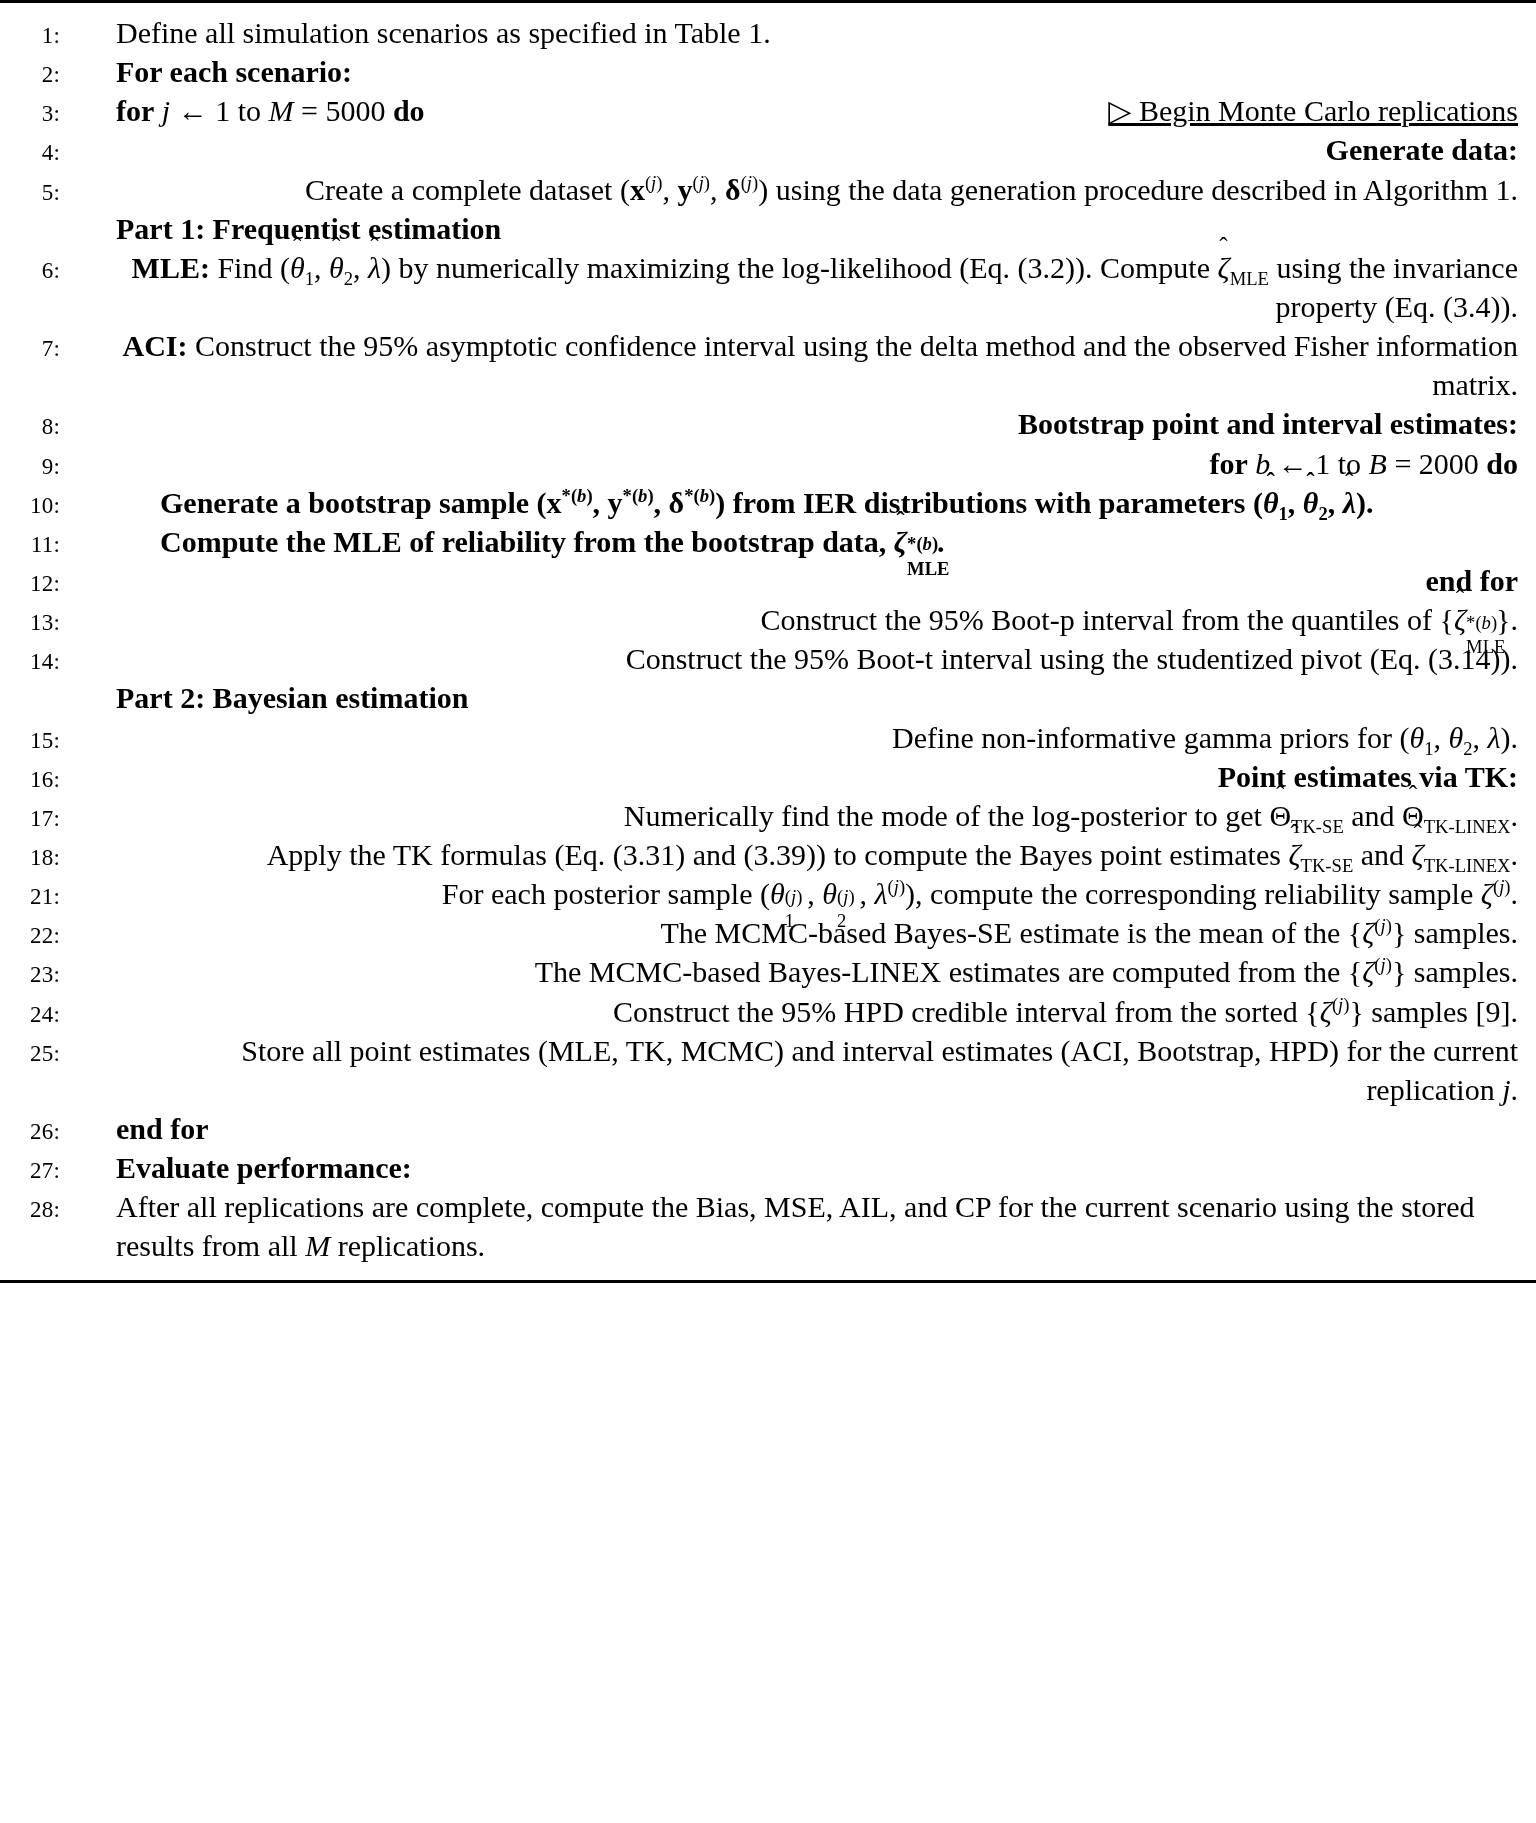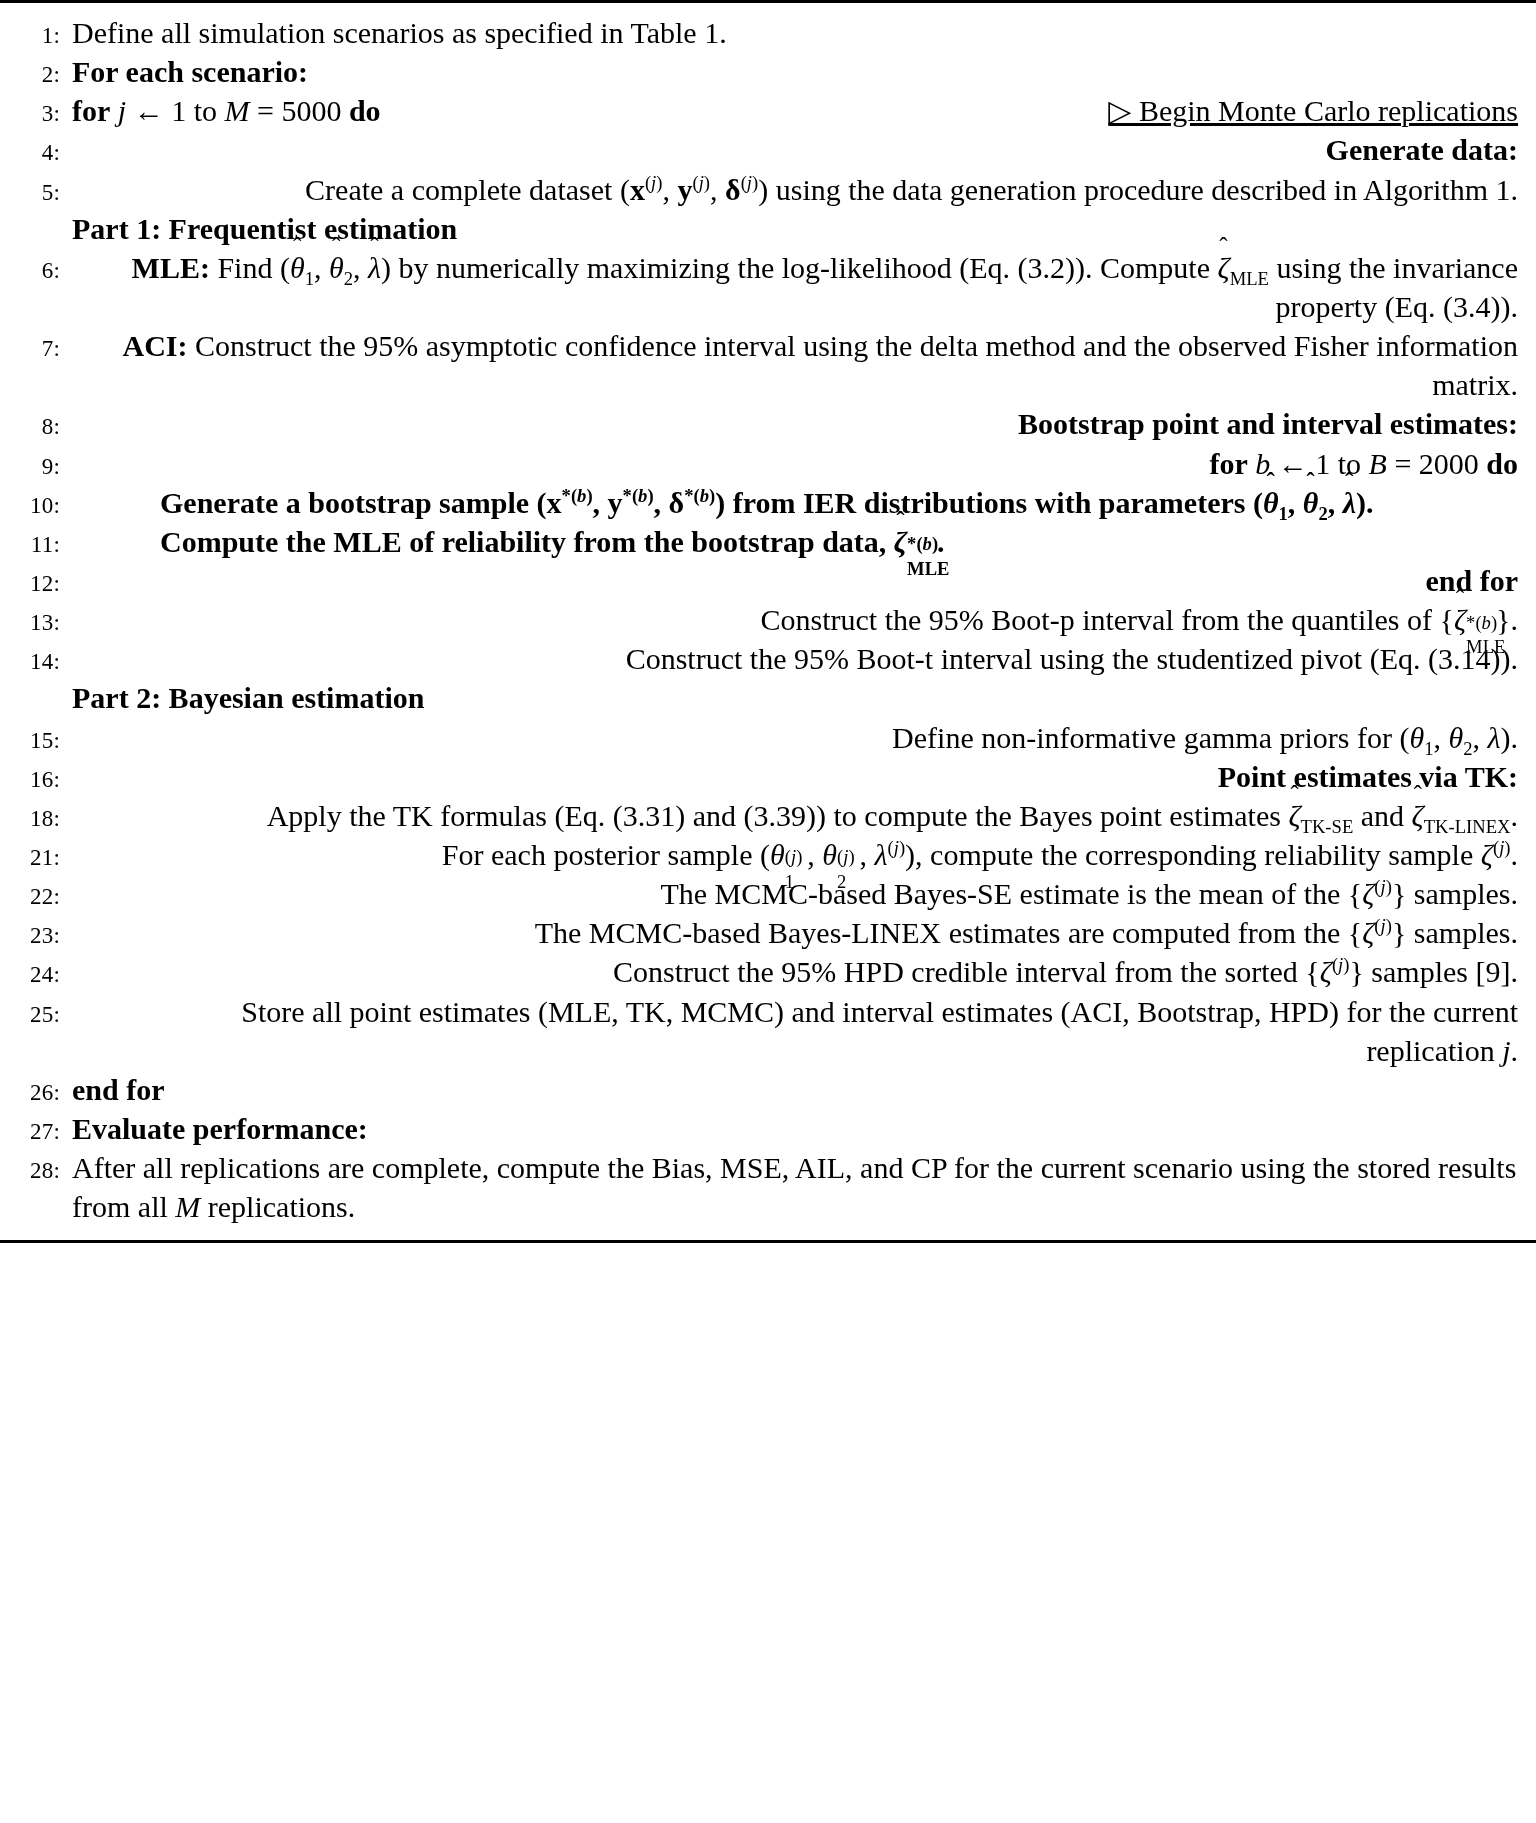--- a/index.html
+++ b/index.html
@@ -36,21 +36,21 @@
     padding-top: 8px;
     letter-spacing: 0.2px;
     white-space: nowrap;
   }
   .lineno.blank { color: transparent; }
   .body-col {
     flex: 1 1 auto;
     min-width: 0;
   }
   
-  .ind0 { padding-left: 0px; }
+  .ind0 { padding-left: 0px; margin-left: 44px; }
   .ind1 { padding-left: 44px; text-align: right; }
   .ind2 { padding-left: 88px; font-weight: bold; }
   .txt {
     display: block;
   }
   .cmt {
     float: right;
     font-weight: normal;
     text-decoration: underline;
   }
@@ -196,20 +196,26 @@
           <span class="txt ind1">Define non-informative gamma priors for (<i>θ</i><sub class="sm">1</sub>, <i>θ</i><sub class="sm">2</sub>, <i>λ</i>).</span>
         </div>
       </div>
       <div class="alg-line">
         <div class="lineno">16:</div>
         <div class="body-col">
           <span class="txt ind1"><b>Point estimates via TK:</b></span>
         </div>
       </div>
       <div class="alg-line">
+        <div class="lineno">17:</div>
+        <div class="body-col">
+          <span class="txt ind1">Numerically find the mode of the log-posterior to get <span class="hatwrap"><span class="hatmark">̂</span>Θ</span><sub class="sm">TK-SE</sub> and <span class="hatwrap"><span class="hatmark">̂</span>Θ</span><sub class="sm">TK-LINEX</sub>.</span>
+        </div>
+      </div>
+      <div class="alg-line">
         <div class="lineno">18:</div>
         <div class="body-col">
           <span class="txt ind1">Apply the TK formulas (Eq. (3.31) and (3.39)) to compute the Bayes point estimates <span class="hatwrap"><span class="hatmark">̂</span><i>ζ</i></span><sub class="sm">TK-SE</sub> and <span class="hatwrap"><span class="hatmark">̂</span><i>ζ</i></span><sub class="sm">TK-LINEX</sub>.</span>
         </div>
       </div>
       <div class="alg-line">
         <div class="lineno">21:</div>
         <div class="body-col">
           <span class="txt ind1">For each posterior sample (<i>θ</i><span class="subsup"><span class="ss-inner">(<i>j</i>)</span><span class="ss-inner2">1</span></span>&nbsp;&nbsp;&nbsp;, <i>θ</i><span class="subsup"><span class="ss-inner">(<i>j</i>)</span><span class="ss-inner2">2</span></span>&nbsp;&nbsp;&nbsp;, <i>λ</i><sup class="sm">(<i>j</i>)</sup>), compute the corresponding reliability sample <i>ζ</i><sup class="sm">(<i>j</i>)</sup>.</span>
         </div>

